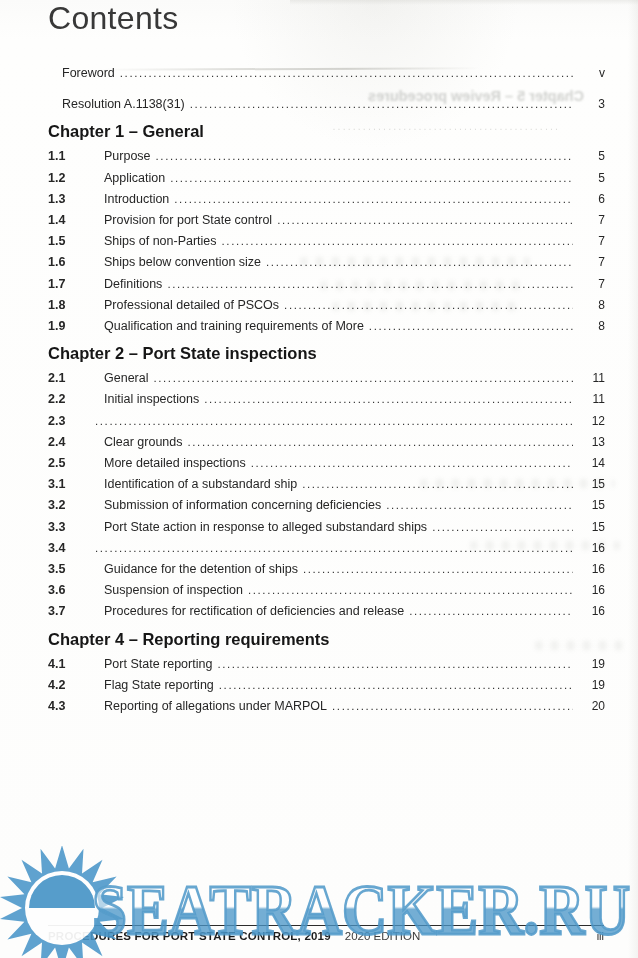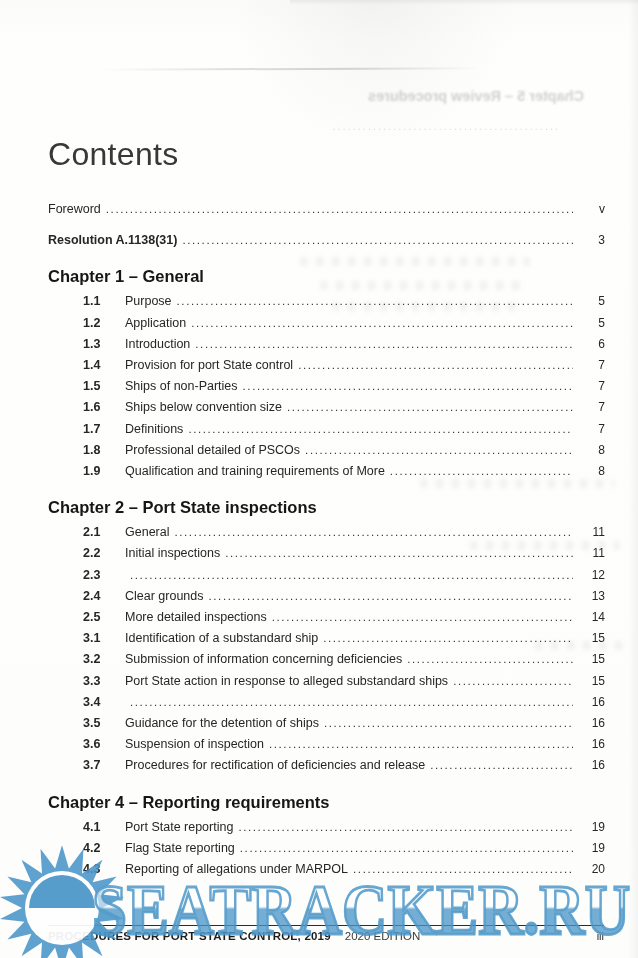--- a/index.html
+++ b/index.html
@@ -21,33 +21,33 @@
   .bleed-heading{position:absolute;left:332px;top:88px;width:252px;height:20px;
     transform:scaleX(-1);font-weight:700;font-size:14.5px;white-space:nowrap;overflow:hidden;
     color:rgba(122,126,120,.34);filter:blur(1px);}
   .bleed-dots{position:absolute;left:332px;top:120px;width:226px;height:14px;
     transform:scaleX(-1);overflow:hidden;white-space:nowrap;
     color:rgba(140,140,134,.28);filter:blur(.7px);font-size:11px;letter-spacing:2px;}
   .smudge{position:absolute;height:9px;border-radius:4px;filter:blur(2px);opacity:.45;
     background:repeating-linear-gradient(90deg,rgba(168,170,164,.32) 0 7px,rgba(225,225,218,.06) 7px 16px);}
   
   .content{position:absolute;left:48px;right:33px;top:0;z-index:2;}
-  .page-title{margin:0;padding-top:136px;font-size:32px;line-height:37px;font-weight:400;
+  .page-title{margin:0;font-size:32px;line-height:37px;font-weight:400;
     color:#383838;letter-spacing:.3px;}
   .toc{margin-top:20px;}
   .row{display:flex;align-items:baseline;line-height:21.2px;font-size:12.5px;color:#262626;}
-  .row .num{flex:none;width:42px;font-weight:700;margin-left:35px;}
-  .row .title{flex:none;white-space:nowrap;}
+  .row .num{flex:none;width:42px;font-weight:700;}
+  .row .title{flex:none;white-space:nowrap;margin-left:14px;}
   .row .dots{flex:1 1 auto;overflow:hidden;white-space:nowrap;margin:0 6px 0 5px;
     font-size:11.5px;letter-spacing:1.6px;color:#2e2e2e;}
   .row .pg{flex:none;width:26px;text-align:right;font-size:12px;color:#262626;}
   .row-foreword{margin-top:26px;}
   .row-resolution{margin-top:10px;}
-  .row-resolution .title{font-weight:700;}
-  .chapter-heading{margin-top:15px;margin-bottom:4px;font-size:16.5px;line-height:21px;
+  .row-resolution .title{font-weight:400;}
+  .chapter-heading{margin-top:6px;margin-bottom:4px;font-size:16.5px;line-height:21px;
     font-weight:700;color:#161616;}
   
   .footer{position:absolute;left:48px;right:34px;top:925px;z-index:3;
     border-top:1.5px solid #2c2c2c;padding-top:4px;
     display:flex;align-items:baseline;font-size:11.5px;}
   .f-bold{font-weight:700;letter-spacing:.2px;color:#1d1d1d;white-space:nowrap;}
   .f-light{margin-left:14px;color:#3c3c3c;white-space:nowrap;text-align:center;}
   .f-page{margin-left:auto;font-size:11px;color:#2a2a2a;}
   
   .watermark{position:absolute;left:0;top:846px;z-index:6;opacity:.93;pointer-events:none;}

